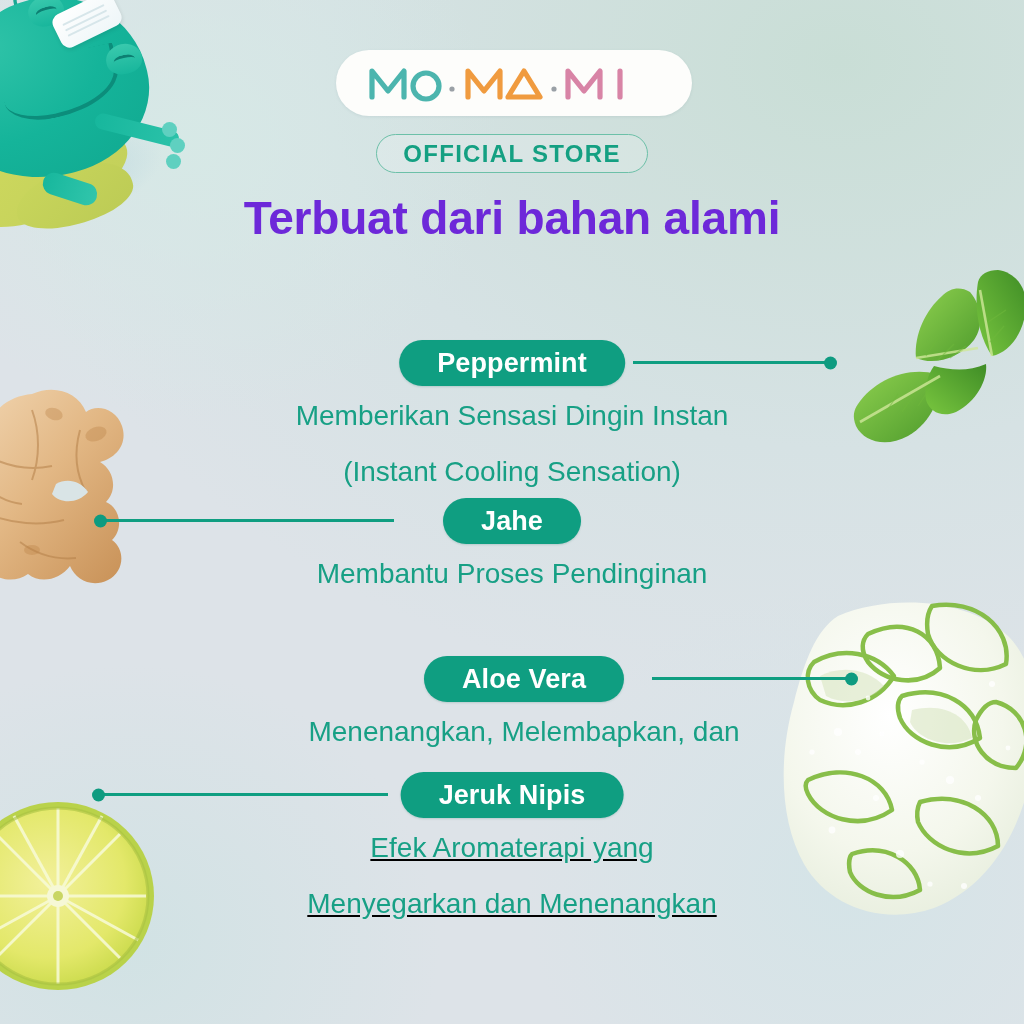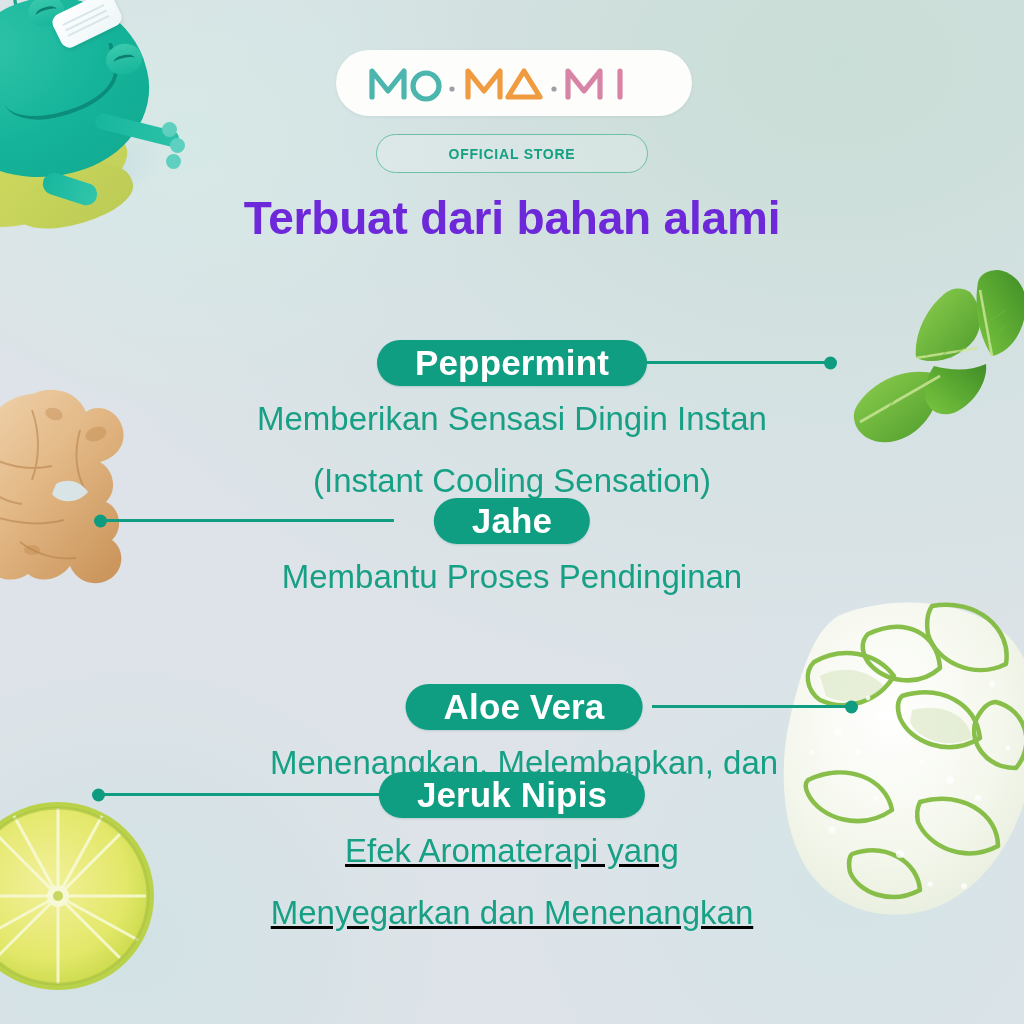--- a/index.html
+++ b/index.html
@@ -129,21 +129,21 @@
   }
   .logo-svg{ display:block; }
 
   .store-badge{
     position:absolute; left:376px; top:134px; width:272px; height:39px;
     border:1.6px solid #6cc0a8; border-radius:20px;
     display:flex; align-items:center; justify-content:center;
     background:rgba(255,255,255,.16);
   }
   .store-badge span{
-    font-size:14px; letter-spacing:.055em; font-weight:600;
+    font-size:24px; letter-spacing:.055em; font-weight:600;
     color:#14a082;
   }
 
   .headline{
     position:absolute; left:0; right:0; top:190px;
     text-align:center;
     color:#6d28d9;
     font-weight:800;
     font-size:46px;
     line-height:1.22;
@@ -156,28 +156,28 @@
   .pill-row{ position:relative; height:46px; }
   .pill{
     position:absolute; left:50%; transform:translateX(-50%);
     height:46px; min-width:60px;
     background:#0f9e81; border-radius:23px;
     display:flex; align-items:center; justify-content:center;
     padding:0 38px;
     box-shadow:0 1px 2px rgba(16,100,85,.18);
   }
   .pill span{
-    color:#ffffff; font-size:35px; font-weight:600; letter-spacing:.004em;
+    color:#ffffff; font-size:27px; font-weight:600; letter-spacing:.004em;
     white-space:nowrap;
   }
   .ing-desc{
     margin-top:12px;
     text-align:center;
     color:#17a085;
-    font-size:33px;
+    font-size:28px;
     line-height:1.28;
     font-weight:500;
   }
   .ing-desc .d2{ display:block;margin-top:20px; }
 
   
   .conn{ position:absolute; height:3px; background:#0f9e81; }
   .conn .dot{
     position:absolute; top:50%; width:13px; height:13px;
     border-radius:50%; background:#0e9b80; transform:translateY(-50%);
@@ -405,21 +405,21 @@
       </div>
       <div class="pill">
         <span>Jahe</span>
       </div>
     </div>
     <div class="ing-desc">
       <span>Membantu Proses Pendinginan</span>
     </div>
   </div>
 
-  <div class="ing" style="top:684px;padding-left:24px;">
+  <div class="ing" style="top:656px;padding-left:24px;">
     <div class="pill-row">
       <div class="conn" style="left:628px; width:200px; top:21px;">
         <span class="dot right"></span>
       </div>
       <div class="pill">
         <span>Aloe Vera</span>
       </div>
     </div>
     <div class="ing-desc">
       <span>Menenangkan, Melembapkan, dan</span>

